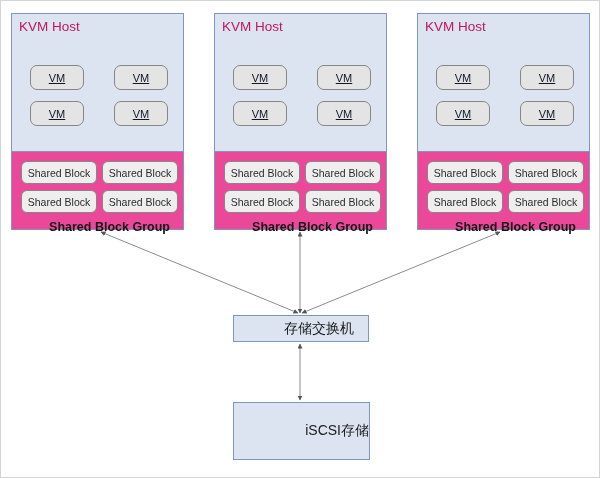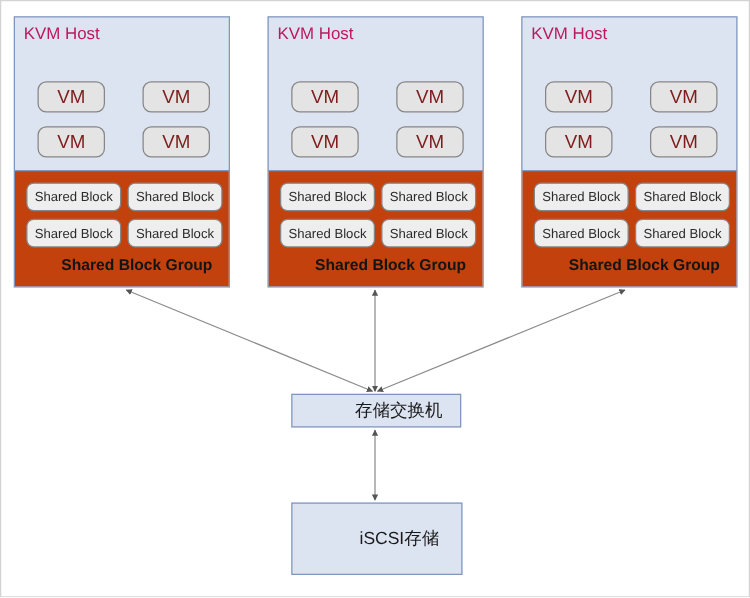--- a/index.html
+++ b/index.html
@@ -59,41 +59,42 @@
     height: 118px;
   }
   .vm-box {
     position: absolute;
     box-sizing: border-box;
     width: 54px;
     height: 25px;
     border: 1px solid #868686;
     border-radius: 7px;
     background: #e4e4e4;
-    font-size: 15px;
-    color: #7f1d1d;
+    font-size: 11px;
+    color: #0f172a;
     display: flex;
     align-items: center;
     justify-content: center;
+    text-decoration: underline;
   }
   .vm-0 { left: 18px;  top: 51px; }
   .vm-1 { left: 102px; top: 51px; }
   .vm-2 { left: 18px;  top: 87px; }
   .vm-3 { left: 102px; top: 87px; }
 
   
   .sbg {
     position: absolute;
     left: 0;
     bottom: 0;
     width: 100%;
-    height: 93px;
+    height: 78px;
     box-sizing: border-box;
     border-top: 1px solid #8097bd;
-    background: #c2410c;
+    background: #ec4899;
   }
   .sb-box {
     position: absolute;
     box-sizing: border-box;
     width: 76px;
     height: 23px;
     border: 1px solid #868686;
     border-radius: 6px;
     background: #eeeeee;
     font-size: 10.5px;
@@ -138,20 +139,21 @@
     width: 136px;
     height: 27px;
     font-size: 14px;
   }
   #storage-node {
     left: 233px;
     top: 402px;
     width: 137px;
     height: 58px;
     font-size: 14px;
+    justify-content: flex-end;
   }
 
   
   #connectors {
     position: absolute;
     left: 0;
     top: 0;
     width: 600px;
     height: 478px;
     pointer-events: none;

